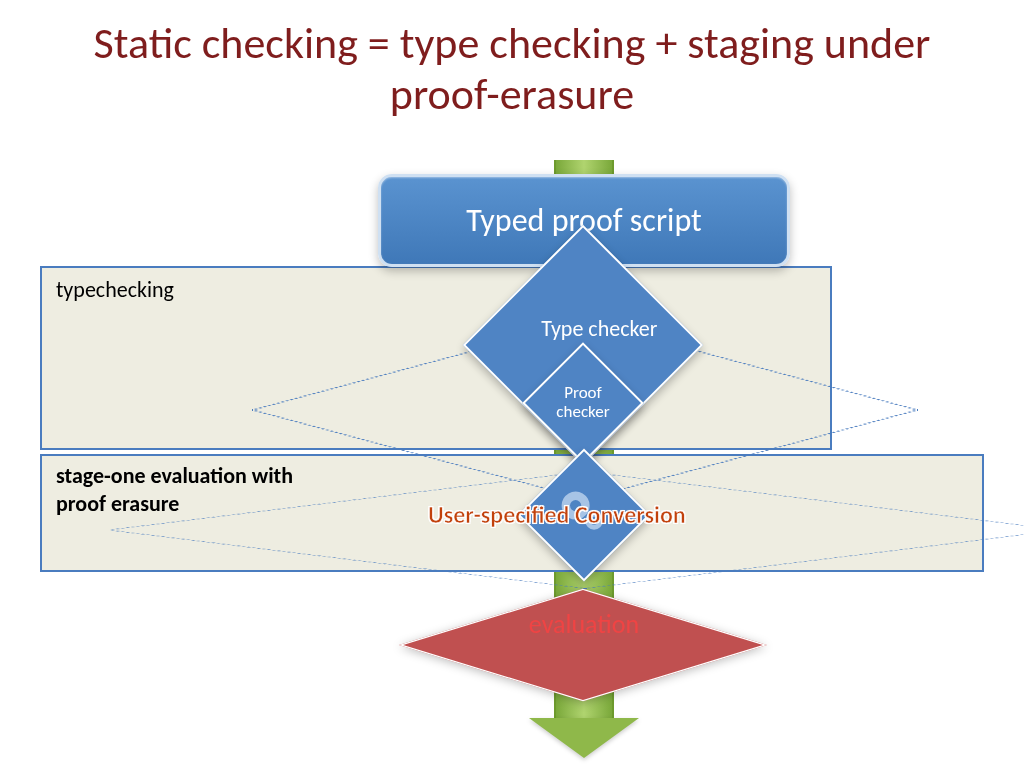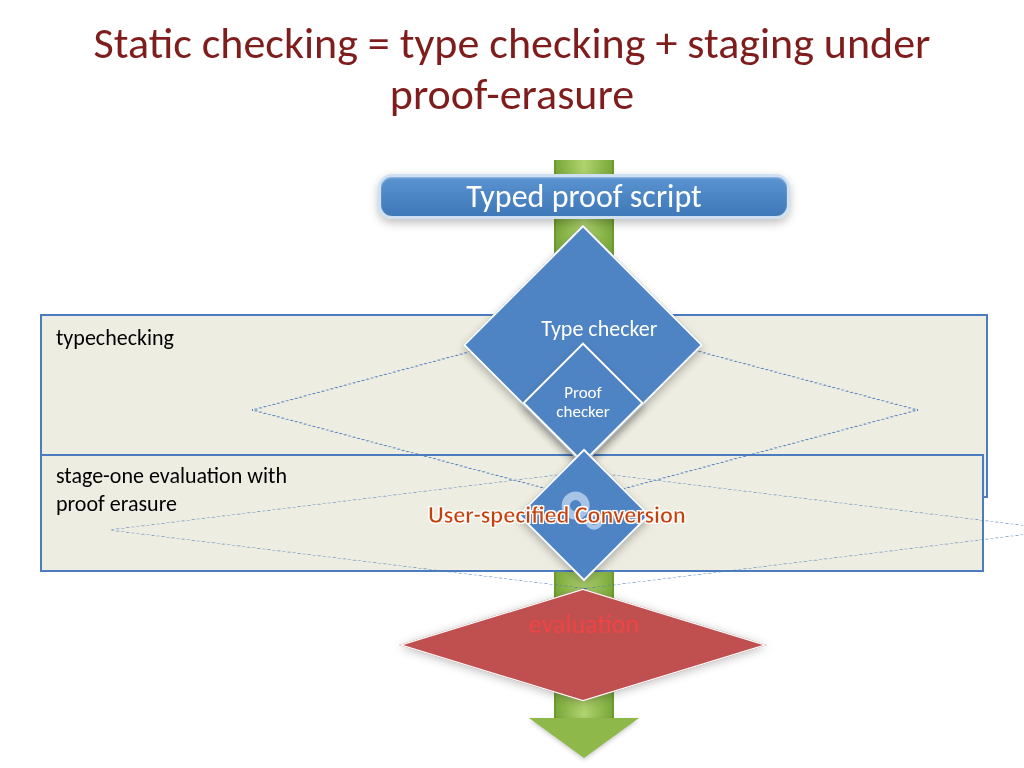--- a/index.html
+++ b/index.html
@@ -47,21 +47,21 @@
     border-right: 55px solid transparent;
     border-top: 40px solid #8fb84a;
     filter: drop-shadow(0 2px 2px rgba(0,0,0,0.2));
   }
   .pill {
     position: absolute;
     background: linear-gradient(#5a93d0, #3f78b8);
     color: #fff;
     font-size: 32px;
     border-radius: 14px;
-    padding: 0 34px;
+    padding: 24px 34px;
     border: 3px solid #cfe0f2;
     box-shadow: 0 4px 10px rgba(0,0,0,0.25), inset 0 1px 2px rgba(255,255,255,0.4);
     text-align: center;
   }
   .diamond {
     position: absolute;
     transform: rotate(45deg);
     border: 2px solid #fff;
     box-shadow: 3px 3px 8px rgba(0,0,0,0.25);
   }
@@ -99,25 +99,25 @@
 </head>
 <body>
 
 <div class="title">Static checking = type checking + staging under proof-erasure</div>
 
 <div class="canvas">
 
   <div class="arrow-shaft" style="left:554px; top:160px; width:60px; height:560px;"></div>
   <div class="arrow-head" style="left:529px; top:718px;"></div>
 
-  <div class="phase-box" style="left:40px; top:266px; width:948px; height:184px;margin-top:48px;">
+  <div class="phase-box" style="left:40px; top:266px; width:792px; height:184px;">
     <span>typechecking</span>
   </div>
   <div class="phase-box small-pad" style="left:40px; top:454px; width:944px; height:118px; line-height:1.25;">
-    <span style="display:block; max-width:260px;">stage-one evaluation with proof erasure</span>
+    <span style="display:block; max-width:260px;font-weight:bold;">stage-one evaluation with proof erasure</span>
   </div>
 
   <div class="dotted-diamond" style="left:435px; top:260px; width:300px; height:300px; transform: rotate(45deg) skew(-30deg,-30deg);"></div>
 
   <div class="dotted-diamond" style="left:395px; top:340px; width:380px; height:380px; transform: rotate(45deg) skew(-38deg,-38deg);"></div>
 
   <div class="pill" style="left:378px; top:174px; width:412px;">
     <span>Typed proof script</span>
   </div>
 

